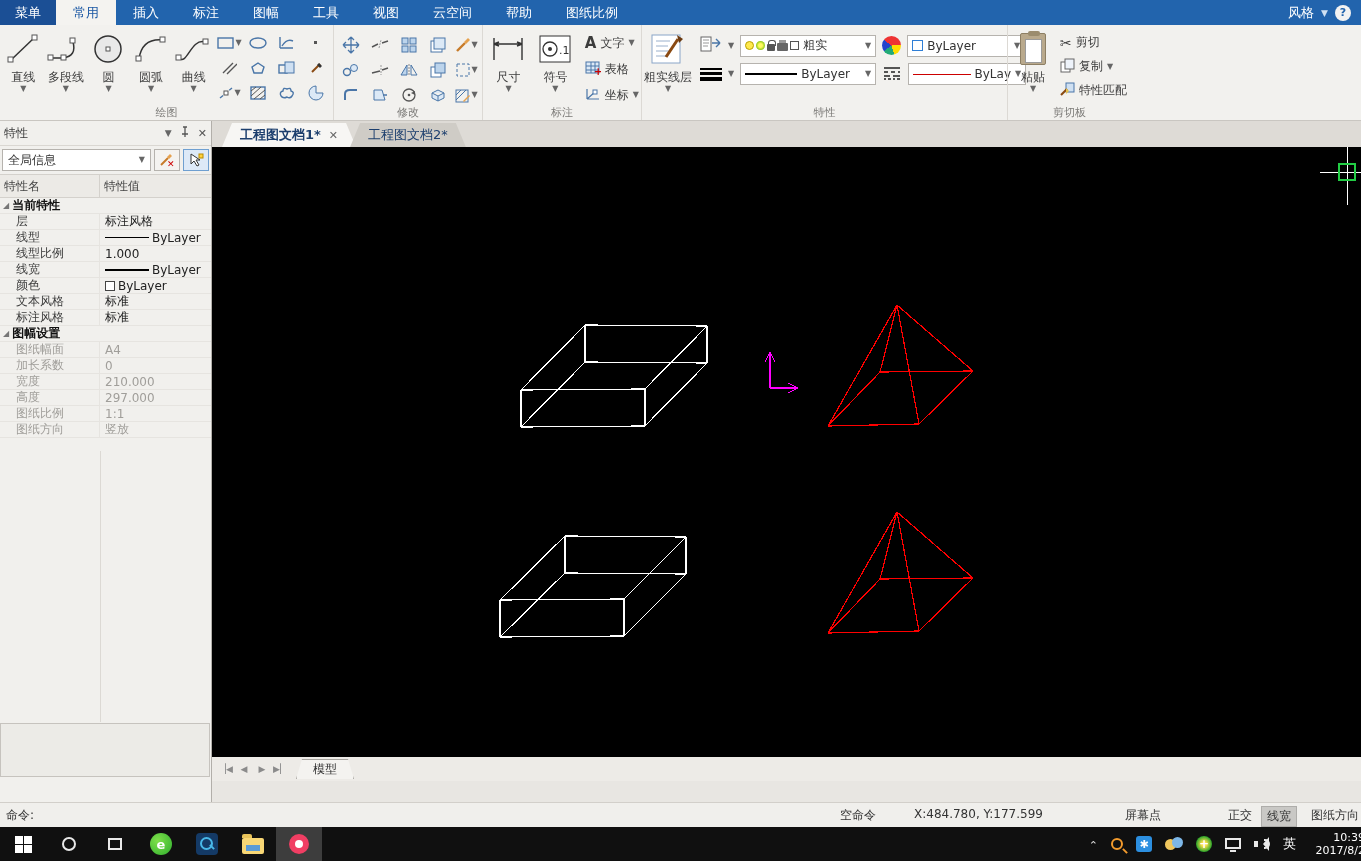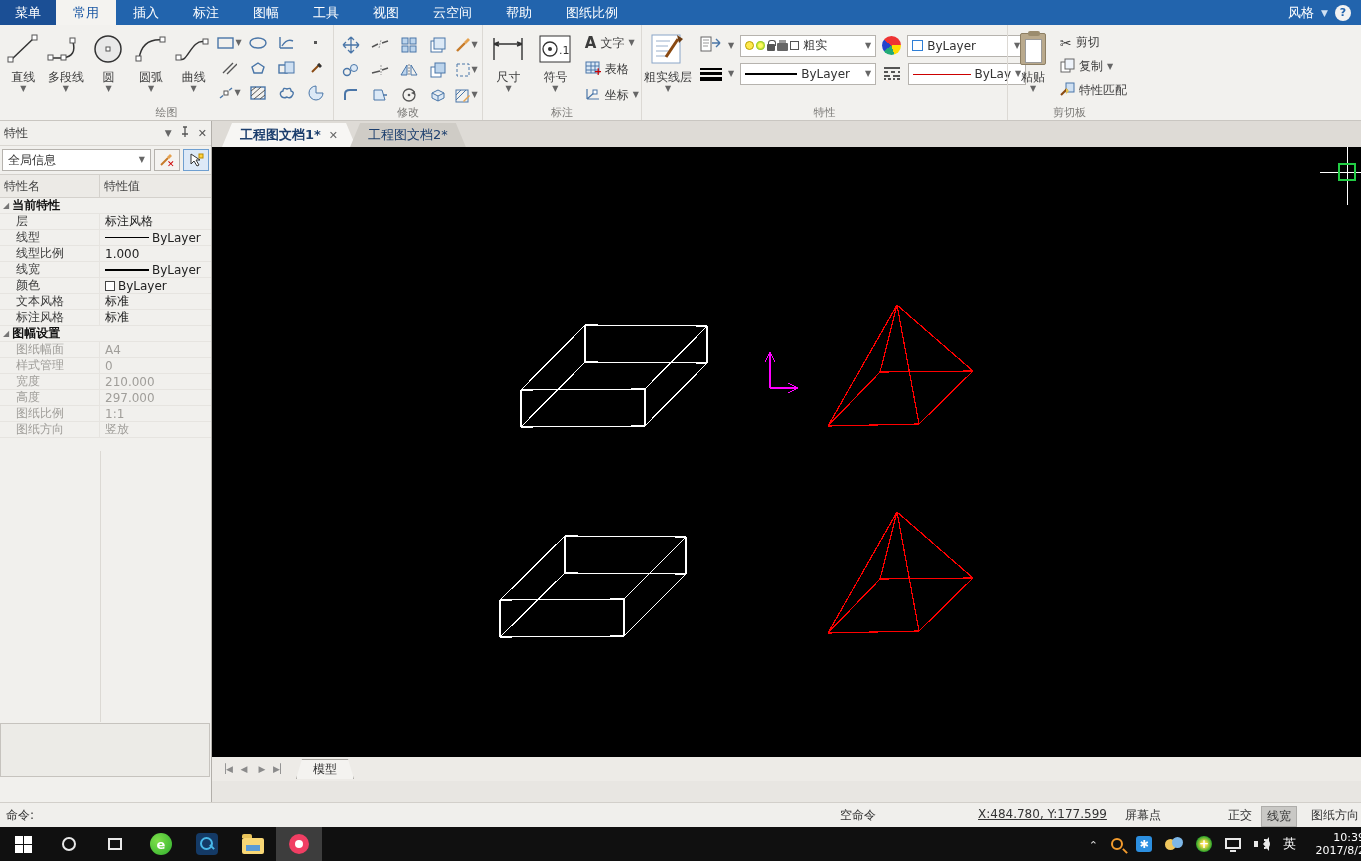--- a/index.html
+++ b/index.html
@@ -657,21 +657,21 @@
     <span class="c1">
         <span class="tri">◢</span>
         <span>图幅设置</span>
       </span>
   </div>
   <div class="prow dis">
     <span class="c1">图纸幅面</span>
     <span class="c2">A4</span>
   </div>
   <div class="prow dis">
-    <span class="c1">样式管理</span>
+    <span class="c1">加长系数</span>
     <span class="c2">0</span>
   </div>
   <div class="prow dis">
     <span class="c1">宽度</span>
     <span class="c2">210.000</span>
   </div>
   <div class="prow dis">
     <span class="c1">高度</span>
     <span class="c2">297.000</span>
   </div>
@@ -759,21 +759,21 @@
     <span class="navb">▶▏</span>
     <div class="model-tab">
         <span>模型</span>
       </div>
   </div>
 </div>
 
 <div class="statusbar">
   <span style="left:6px;">命令:</span>
   <span style="left:840px;">空命令</span>
-  <span style="left:978px;text-decoration:underline;">X:484.780, Y:177.599</span>
+  <span style="left:914px;">X:484.780, Y:177.599</span>
   <span style="left:1125px;" class="st-toggle">屏幕点</span>
   <span style="left:1228px;" class="st-toggle">正交</span>
   <span style="left:1261px;" class="st-toggle pressed">线宽</span>
   <span style="left:1311px;" class="st-toggle">图纸方向</span>
 </div>
 
 <div class="taskbar">
   <div class="tb-left">
     <div class="tb-btn">
         <span class="win-logo">

